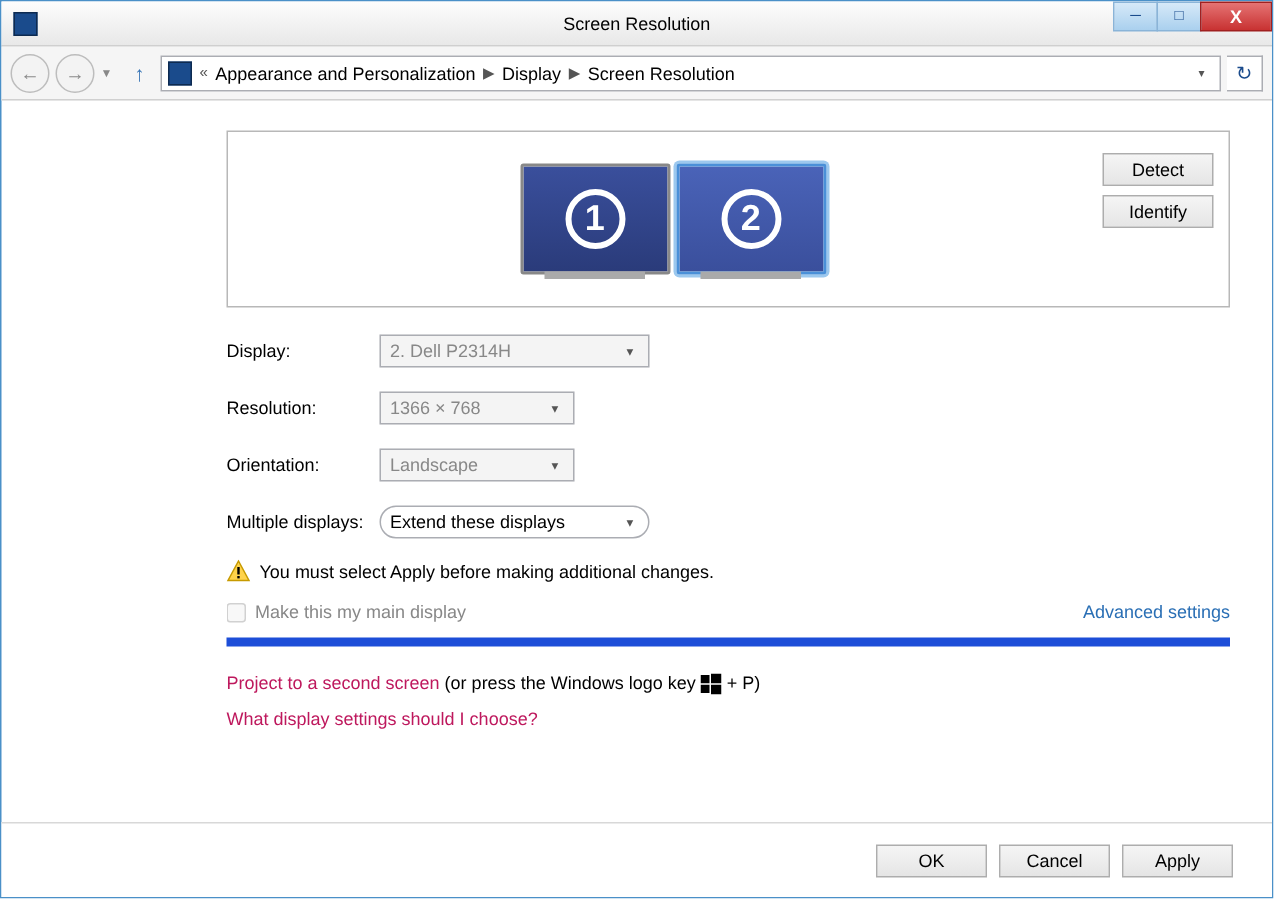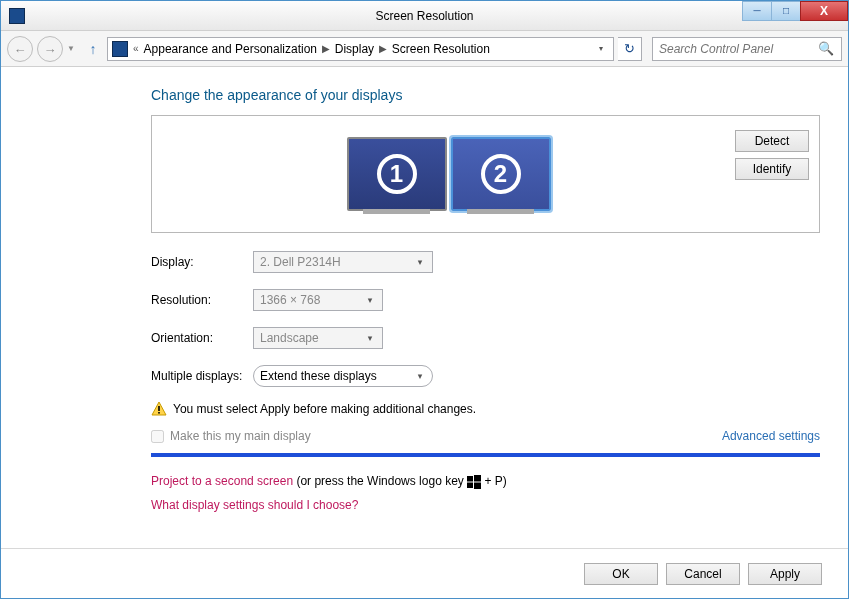--- a/index.html
+++ b/index.html
@@ -222,21 +222,21 @@
     font-size:12px;
   }
   .warn-icon {
     width:16px; height:16px;
     display:inline-flex; align-items:center; justify-content:center;
   }
   .warn-icon svg { width:16px; height:16px; }
   .check-row {
     margin-top: 12px;
     padding-bottom: 10px;
-    border-bottom: 4px solid #1d4ed8;
+    border-bottom: 6px solid #1d4ed8;
     display:flex; align-items:center;
     color:#888;
   }
   .check-row input { margin-right:6px; }
   .adv-link {
     margin-left:auto; color:#2a6fb5; cursor:pointer;
     font-size:12px;
   }
   .links-section {
     margin-top: 12px;
@@ -297,28 +297,23 @@
       <span class="addr-seg">Appearance and Personalization</span>
       <span class="addr-chev">▶</span>
       <span class="addr-seg">Display</span>
       <span class="addr-chev">▶</span>
       <span class="addr-seg">Screen Resolution</span>
       <div class="addr-ddbtn">▾</div>
     </div>
     <div class="refresh-btn">
         <span>↻</span>
       </div>
-    <div class="searchbox">
-      <input type="text" placeholder="Search Control Panel" style="">
-      <span class="mag">🔍</span>
-    </div>
   </div>
 
   <div class="content">
-    <div class="page-title">Change the appearance of your displays</div>
 
     <div class="monitor-box">
       <div class="monitors">
         <div class="monitor">
           <div class="mon-num">1</div>
           <div class="stand"></div>
         </div>
         <div class="monitor selected">
           <div class="mon-num">2</div>
           <div class="stand"></div>

